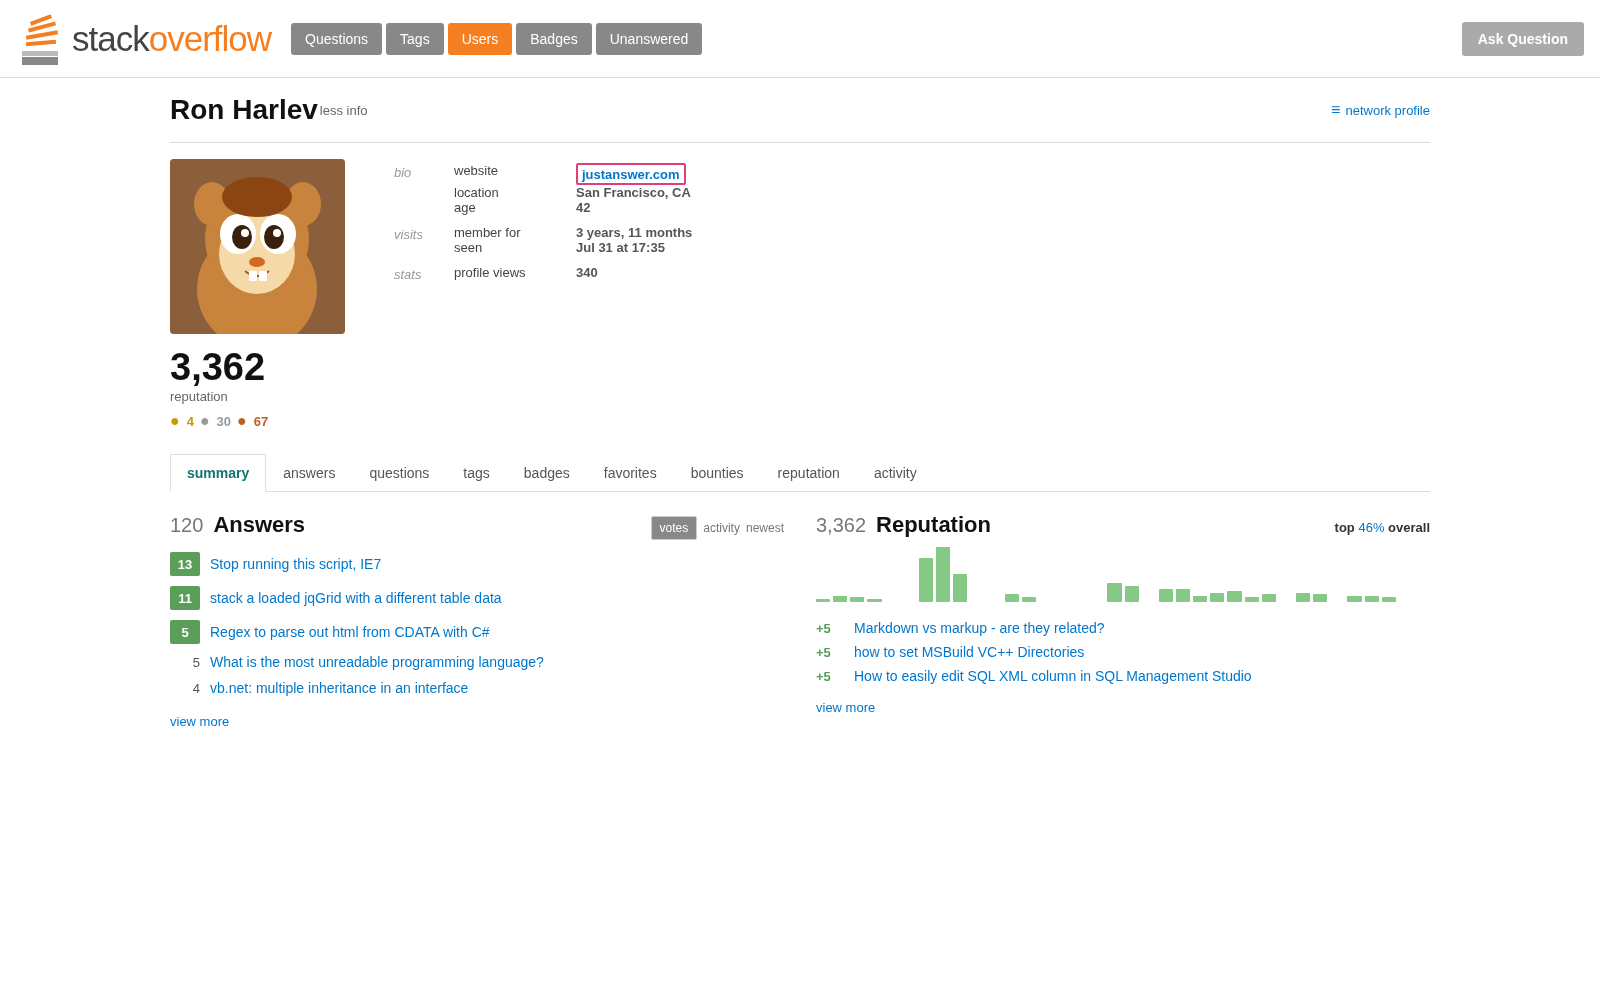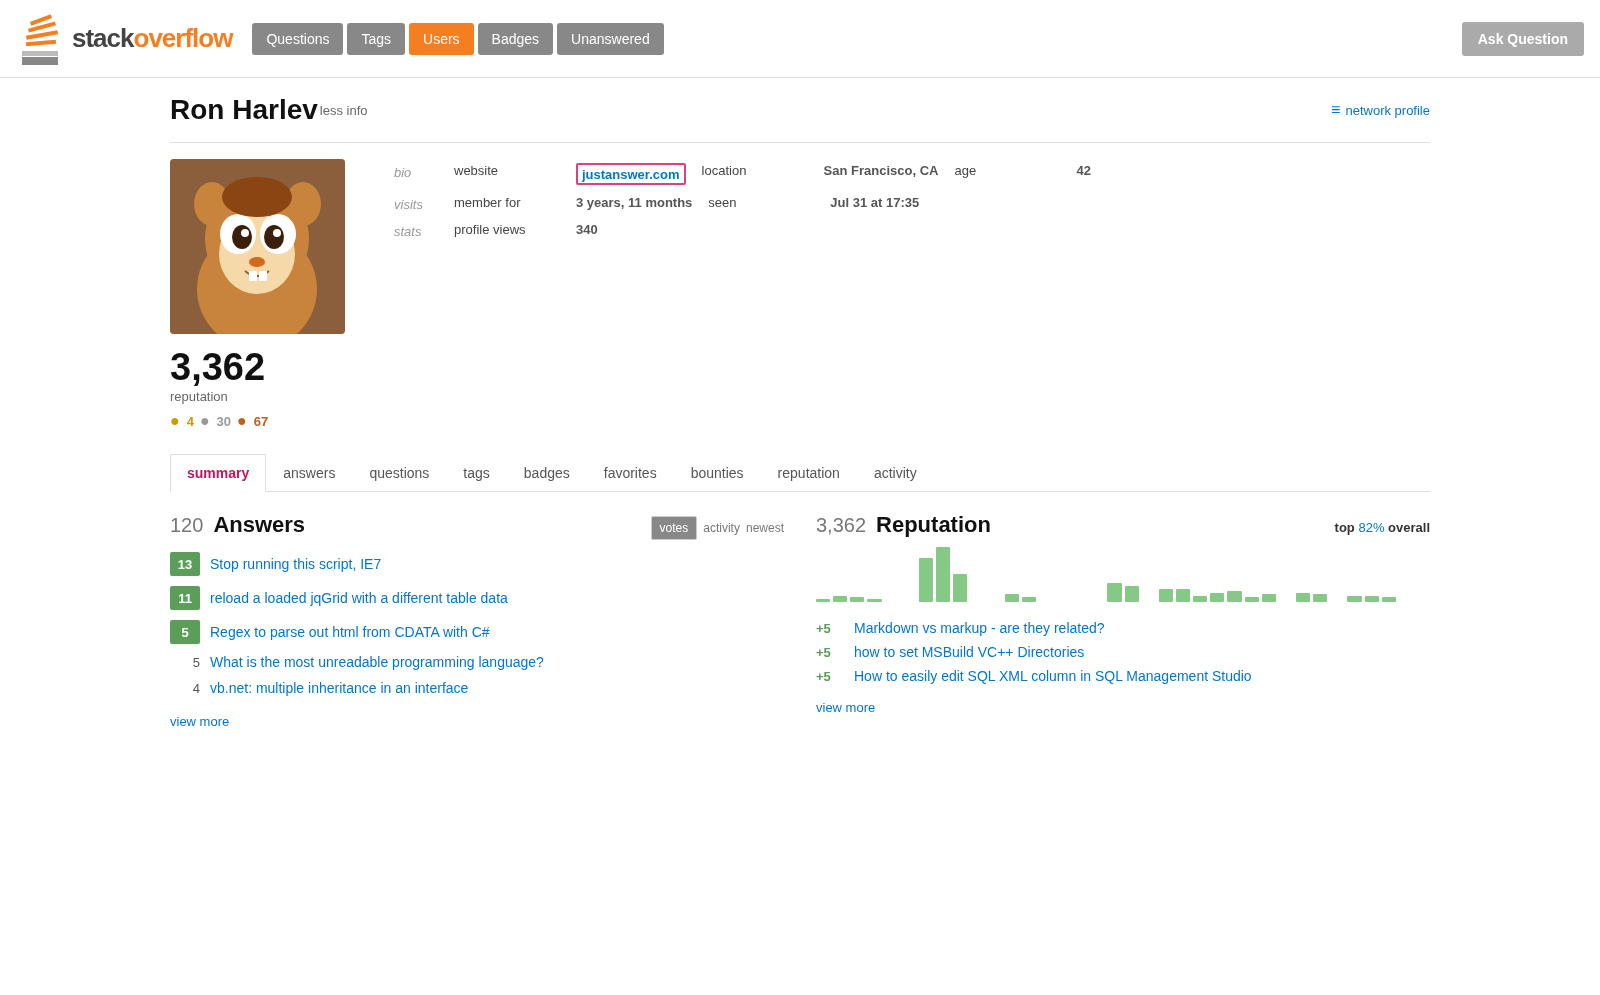--- a/index.html
+++ b/index.html
@@ -18,22 +18,22 @@
       display: flex;
       align-items: center;
       margin-right: 20px;
     }
     .logo-icon {
       width: 48px;
       height: 52px;
       margin-right: 8px;
     }
     .logo-text {
-      font-size: 26px;
-      font-weight: bold;
+      font-size: 35px;
+      font-weight: normal;
       color: #444;
       letter-spacing: -1px;
     }
     .logo-text span { color: #f47e20; }
     nav {
       display: flex;
       gap: 4px;
       flex: 1;
     }
     .nav-btn {
@@ -164,22 +164,22 @@
     }
     .info-label-section {
       color: #999;
       font-style: italic;
       font-size: 13px;
       min-width: 60px;
       padding-top: 2px;
     }
     .info-fields {
       display: flex;
-      flex-direction: row;
-      gap: 16px;
+      flex-direction: column;
+      gap: 0;
     }
     .info-row {
       display: flex;
       gap: 12px;
     }
     .info-key {
       min-width: 110px;
       color: #444;
       font-size: 13px;
     }
@@ -216,21 +216,21 @@
       cursor: pointer;
       border: 1px solid transparent;
       border-bottom: none;
       text-decoration: none;
     }
     .tab.active {
       border: 1px solid #ddd;
       border-bottom: 1px solid #fff;
       background: #fff;
       font-weight: bold;
-      color: #be185d;
+      color: #0f766e;
       margin-bottom: -1px;
     }
 
     
     #main-columns {
       display: flex;
       gap: 32px;
     }
     .left-col {
       flex: 1;
@@ -548,21 +548,21 @@
         </div>
       </div>
 
       
       <div class="answer-item">
         <span class="score-badge">13</span>
         <a class="answer-title">Stop running this script, IE7</a>
       </div>
       <div class="answer-item">
         <span class="score-badge">11</span>
-        <a class="answer-title">reload a loaded jqGrid with a different table data</a>
+        <a class="answer-title">stack a loaded jqGrid with a different table data</a>
       </div>
       <div class="answer-item">
         <span class="score-badge">5</span>
         <a class="answer-title">Regex to parse out html from CDATA with C#</a>
       </div>
       <div class="answer-item">
         <span class="score-plain">5</span>
         <a class="answer-title">What is the most unreadable programming language?</a>
       </div>
       <div class="answer-item">
@@ -572,21 +572,21 @@
 
       <a class="view-more">view more</a>
     </div>
 
     <div class="right-col">
       <div class="rep-header">
         <span class="rep-count">3,362</span>
         <span class="rep-title">Reputation</span>
         <div class="top-percent">
           <span>top</span>
-          <em>82%</em>
+          <em>46%</em>
           <span>overall</span>
         </div>
       </div>
 
       
       <div class="rep-chart" id="rep-chart">
           <div class="rep-bar" style="height: 3.14286px; flex: 1 1 0%;"></div>
           <div class="rep-bar" style="height: 6.28571px; flex: 1 1 0%;"></div>
           <div class="rep-bar" style="height: 4.71429px; flex: 1 1 0%;"></div>
           <div class="rep-bar" style="height: 3.14286px; flex: 1 1 0%;"></div>

